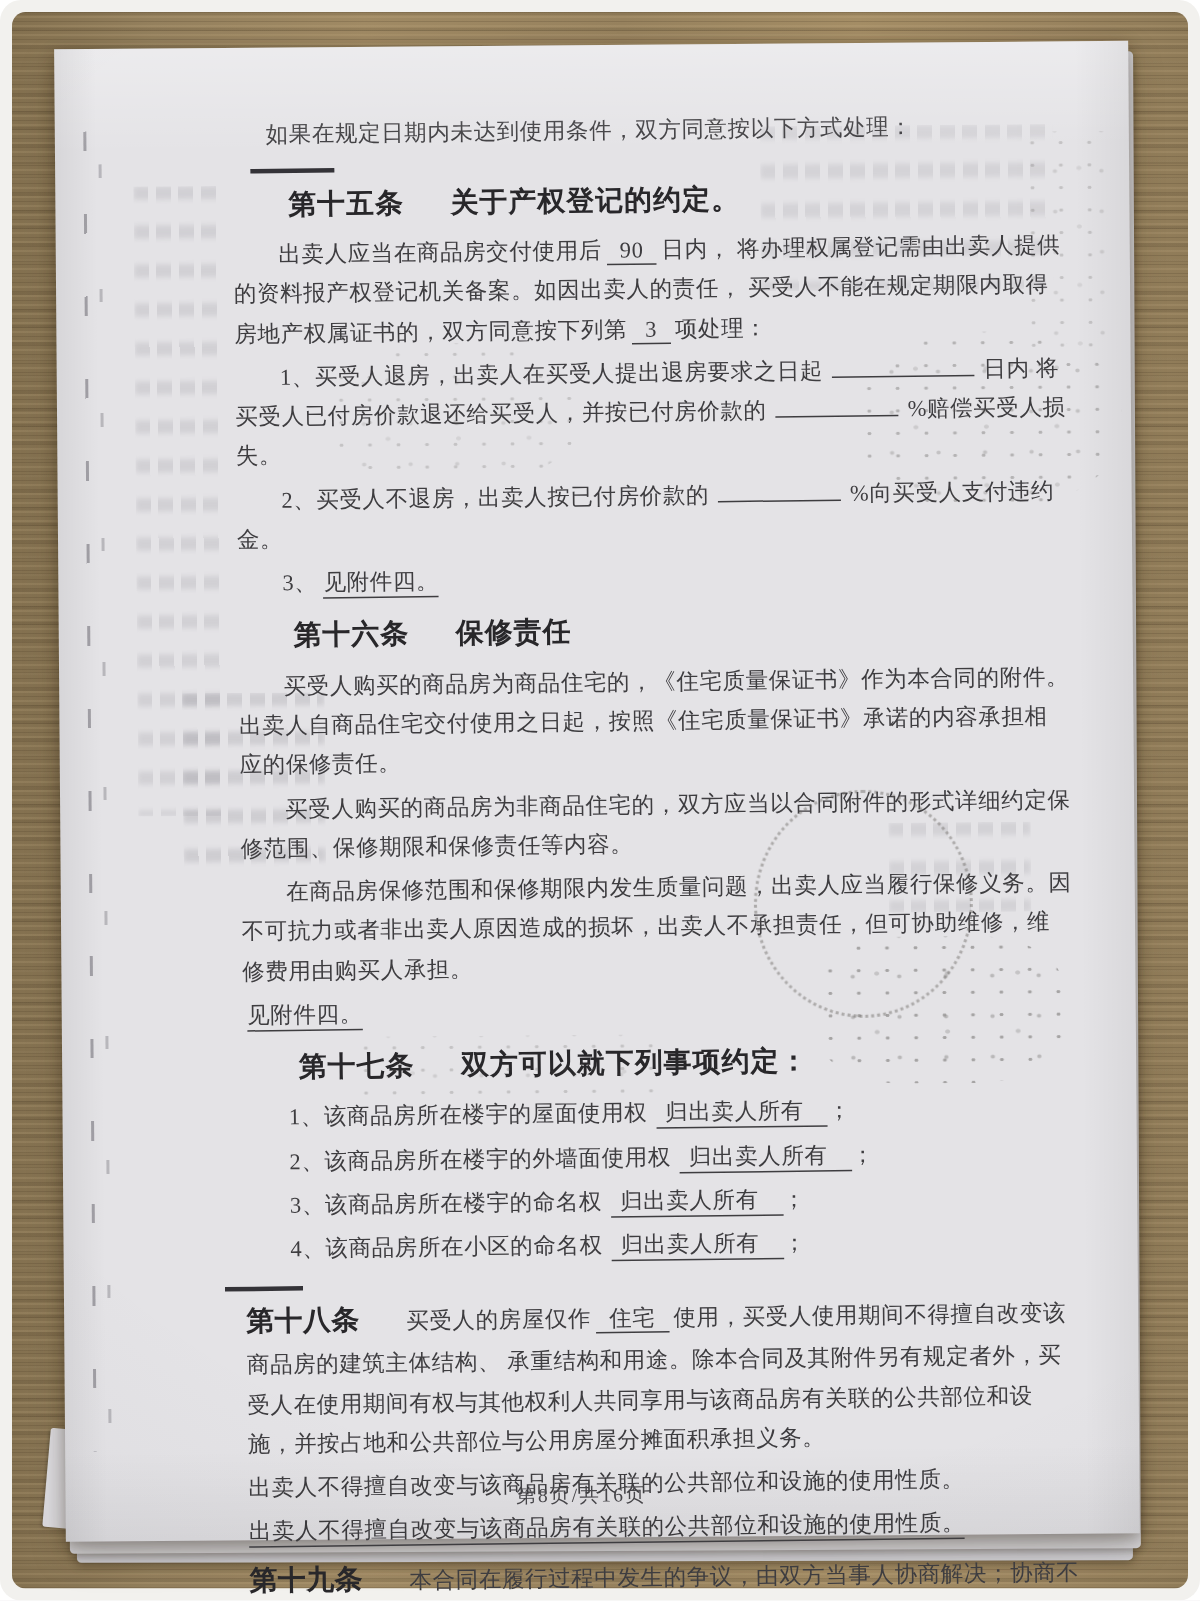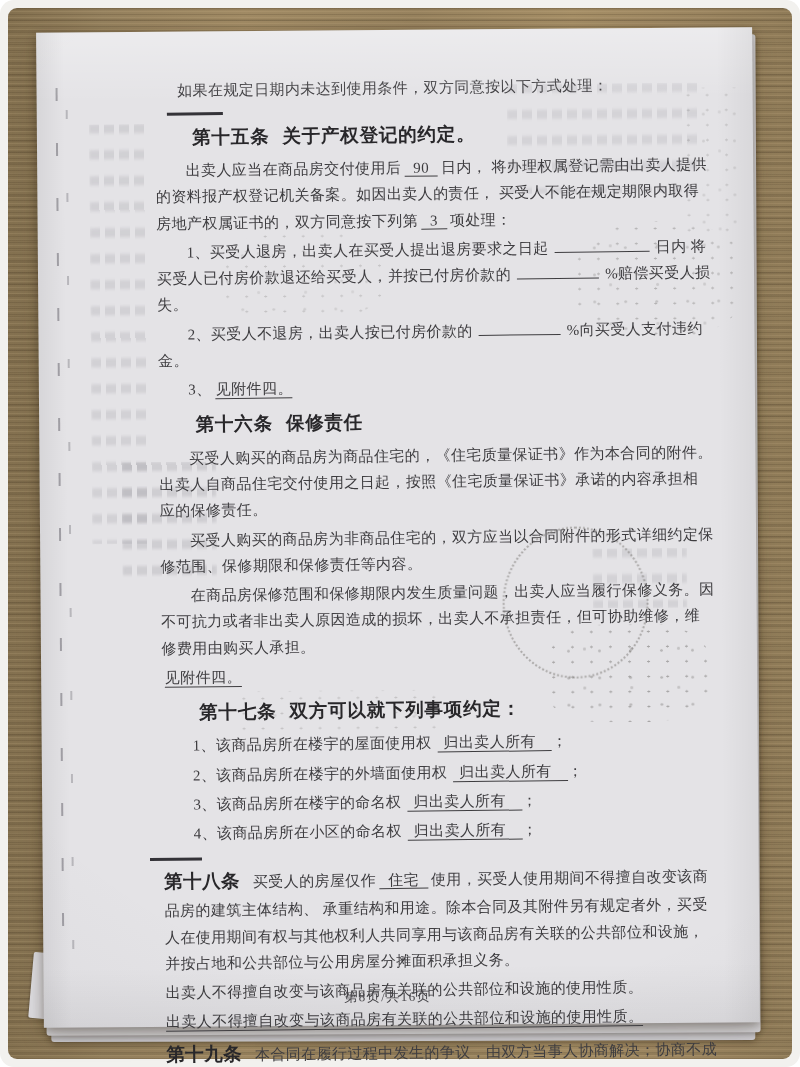--- a/index.html
+++ b/index.html
@@ -51,21 +51,21 @@
   .sp3{left:503px;top:596px;width:165px;height:98px;opacity:.55;border-radius:35%}
   .sp4{left:193px;top:660px;width:205px;height:44px;opacity:.28}
   .sp5{left:642px;top:60px;width:62px;height:145px;opacity:.28}
   .seal{position:absolute;left:462px;top:498px;width:142px;height:148px;border:2.5px dotted rgba(105,102,97,.6);
         border-radius:50%;filter:blur(.4px);opacity:.75;z-index:4;}
   
   .content{position:absolute;left:118px;right:44px;top:46px;z-index:3;color:#3e3d40;
            font-size:15px;line-height:1.75;letter-spacing:.4px;transform:rotate(-.25deg);transform-origin:top left;}
   .content p{margin:0 0 3px;}
   h2{font-size:18.5px;font-weight:700;color:#28272a;text-indent:2em;margin:6px 0 4px;letter-spacing:.8px;}
-  h2 .num,.runin .num{margin-right:13px;font-family:Liberation Serif, serif;}
+  h2 .num,.runin .num{margin-right:31px;font-family:Liberation Serif, serif;}
   .runin .num{font-size:18.5px;font-weight:700;color:#28272a;}
   .ind{text-indent:2em;}
   .intro{text-indent:1.5em;margin-bottom:9px;}
   .note{text-indent:.2em;margin:1px 0 5px;}
   .item17{margin-bottom:6px;}
   .fill{border-bottom:1.6px solid #3e3d40;padding:0 9px;margin:0 3px;}
   .blank{display:inline-block;border-bottom:1.6px solid #3e3d40;height:.9em;margin:0 6px;vertical-align:baseline;}
   .w95{width:95px}.w85{width:82px}
   .uline{border-bottom:1.6px solid #3e3d40;padding-bottom:1px;}
   .uline.pad{padding-left:6px;padding-right:16px;margin-left:6px;}

